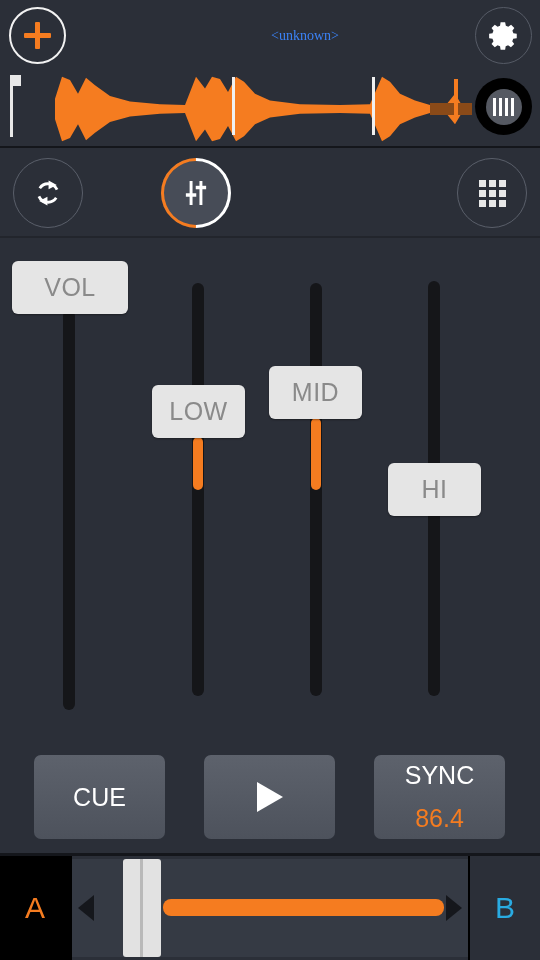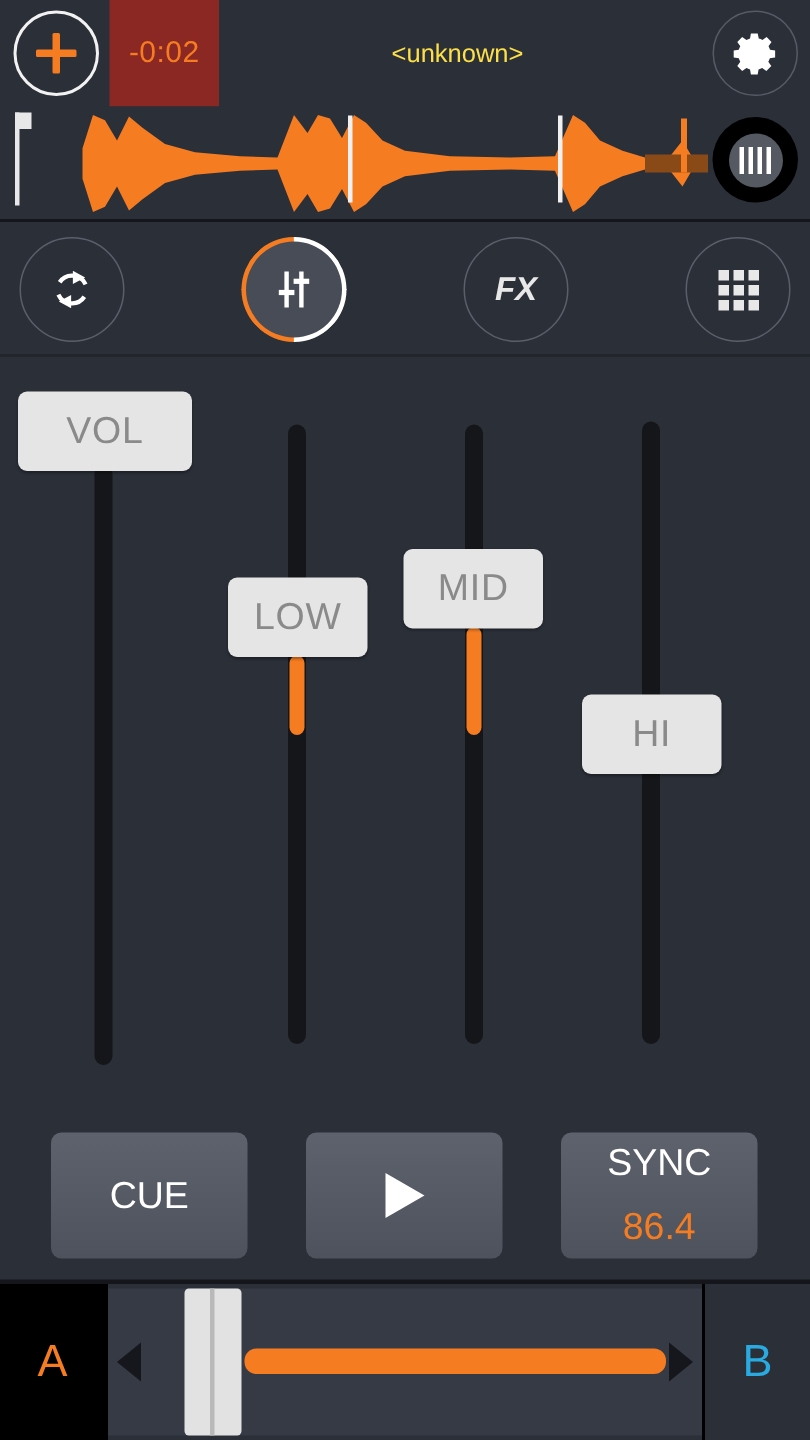--- a/index.html
+++ b/index.html
@@ -23,21 +23,21 @@
   .time-box {
     position:absolute; left:73px; top:0; width:73px; height:71px;
     background:#8b2823; display:flex; align-items:center; justify-content:center;
   }
   .time-box span { color:#f57c20; font-size:20px; letter-spacing:0.3px; }
   .track-title {
     position:absolute; left:150px; top:0; width:310px; height:71px;
     display:flex; align-items:center; justify-content:center; gap:8px;
   }
   .track-name { color:#ffffff; font-size:19px; font-weight:bold; white-space:nowrap; }
-  .track-artist { color:#fde047; font-size:17px; white-space:nowrap; }
+  .track-artist { color:#3b82f6; font-size:14px; white-space:nowrap;font-family:Liberation Serif, serif; }
   .gear-btn {
     position:absolute; left:475px; top:7px; width:57px; height:57px;
     border:1.5px solid #565b66; border-radius:50%;
     display:flex; align-items:center; justify-content:center;
   }
 
   
   .wave-area { position:absolute; left:0; top:71px; width:540px; height:76px; background:#2b2f38; overflow:hidden; }
   .wave-sep { position:absolute; left:0; top:146px; width:540px; height:2px; background:#14161b; }
   .cue-flag { position:absolute; top:4px; width:3px; height:62px; background:#e8e8e8; }
@@ -109,23 +109,20 @@
 </head>
 <body>
 
 <div id="app">
 
   <div class="header">
     <div class="add-btn">
       <span class="plus-h"></span>
       <span class="plus-v"></span>
     </div>
-    <div class="time-box">
-      <span>-0:02</span>
-    </div>
     <div class="track-title">
       <span class="track-artist">&lt;unknown&gt;</span>
     </div>
     <div class="gear-btn">
       <svg width="34" height="34" viewBox="0 0 24 24">
         <path fill="#ffffff" d="M12 8.2a3.8 3.8 0 1 0 0 7.6 3.8 3.8 0 0 0 0-7.6zm0 5.6a1.8 1.8 0 1 1 0-3.6 1.8 1.8 0 0 1 0 3.6z"></path>
         <path fill="#ffffff" d="M21 13.6v-3.2l-2.4-.4a6.9 6.9 0 0 0-.7-1.7l1.4-2-2.3-2.3-2 1.4a6.9 6.9 0 0 0-1.7-.7L12.8 2.3h-3.2l-.4 2.4c-.6.17-1.16.4-1.7.7l-2-1.4-2.3 2.3 1.4 2c-.3.54-.53 1.1-.7 1.7l-2.4.4v3.2l2.4.4c.17.6.4 1.16.7 1.7l-1.4 2 2.3 2.3 2-1.4c.54.3 1.1.53 1.7.7l.4 2.4h3.2l.4-2.4c.6-.17 1.16-.4 1.7-.7l2 1.4 2.3-2.3-1.4-2c.3-.54.53-1.1.7-1.7l2.4-.4z"></path>
       </svg>
     </div>
   </div>
@@ -169,23 +166,20 @@
       <span class="ring-half" style="border:3px solid transparent;border-top-color:#f57c20;border-left-color:#f57c20;transform:rotate(-45deg);"></span>
       <span class="ring-half" style="border:3px solid transparent;border-bottom-color:#ffffff;border-right-color:#ffffff;transform:rotate(-45deg);"></span>
       <svg width="32" height="32" viewBox="0 0 24 24">
         <rect x="7.2" y="3" width="2.2" height="18" fill="#ffffff"></rect>
         <rect x="4.4" y="12.2" width="7.8" height="2.6" fill="#ffffff"></rect>
         <rect x="14.6" y="3" width="2.2" height="18" fill="#ffffff"></rect>
         <rect x="11.8" y="6.6" width="7.8" height="2.6" fill="#ffffff"></rect>
       </svg>
     </div>
 
-    <div class="tool-btn tool-ring" style="left:309px;">
-      <span class="fx-label">FX</span>
-    </div>
 
     <div class="tool-btn tool-ring" style="left:457px;">
       <span class="dotgrid">
         <i></i>
           <i></i>
           <i></i>
           <i></i>
           <i></i>
           <i></i>
           <i></i>

